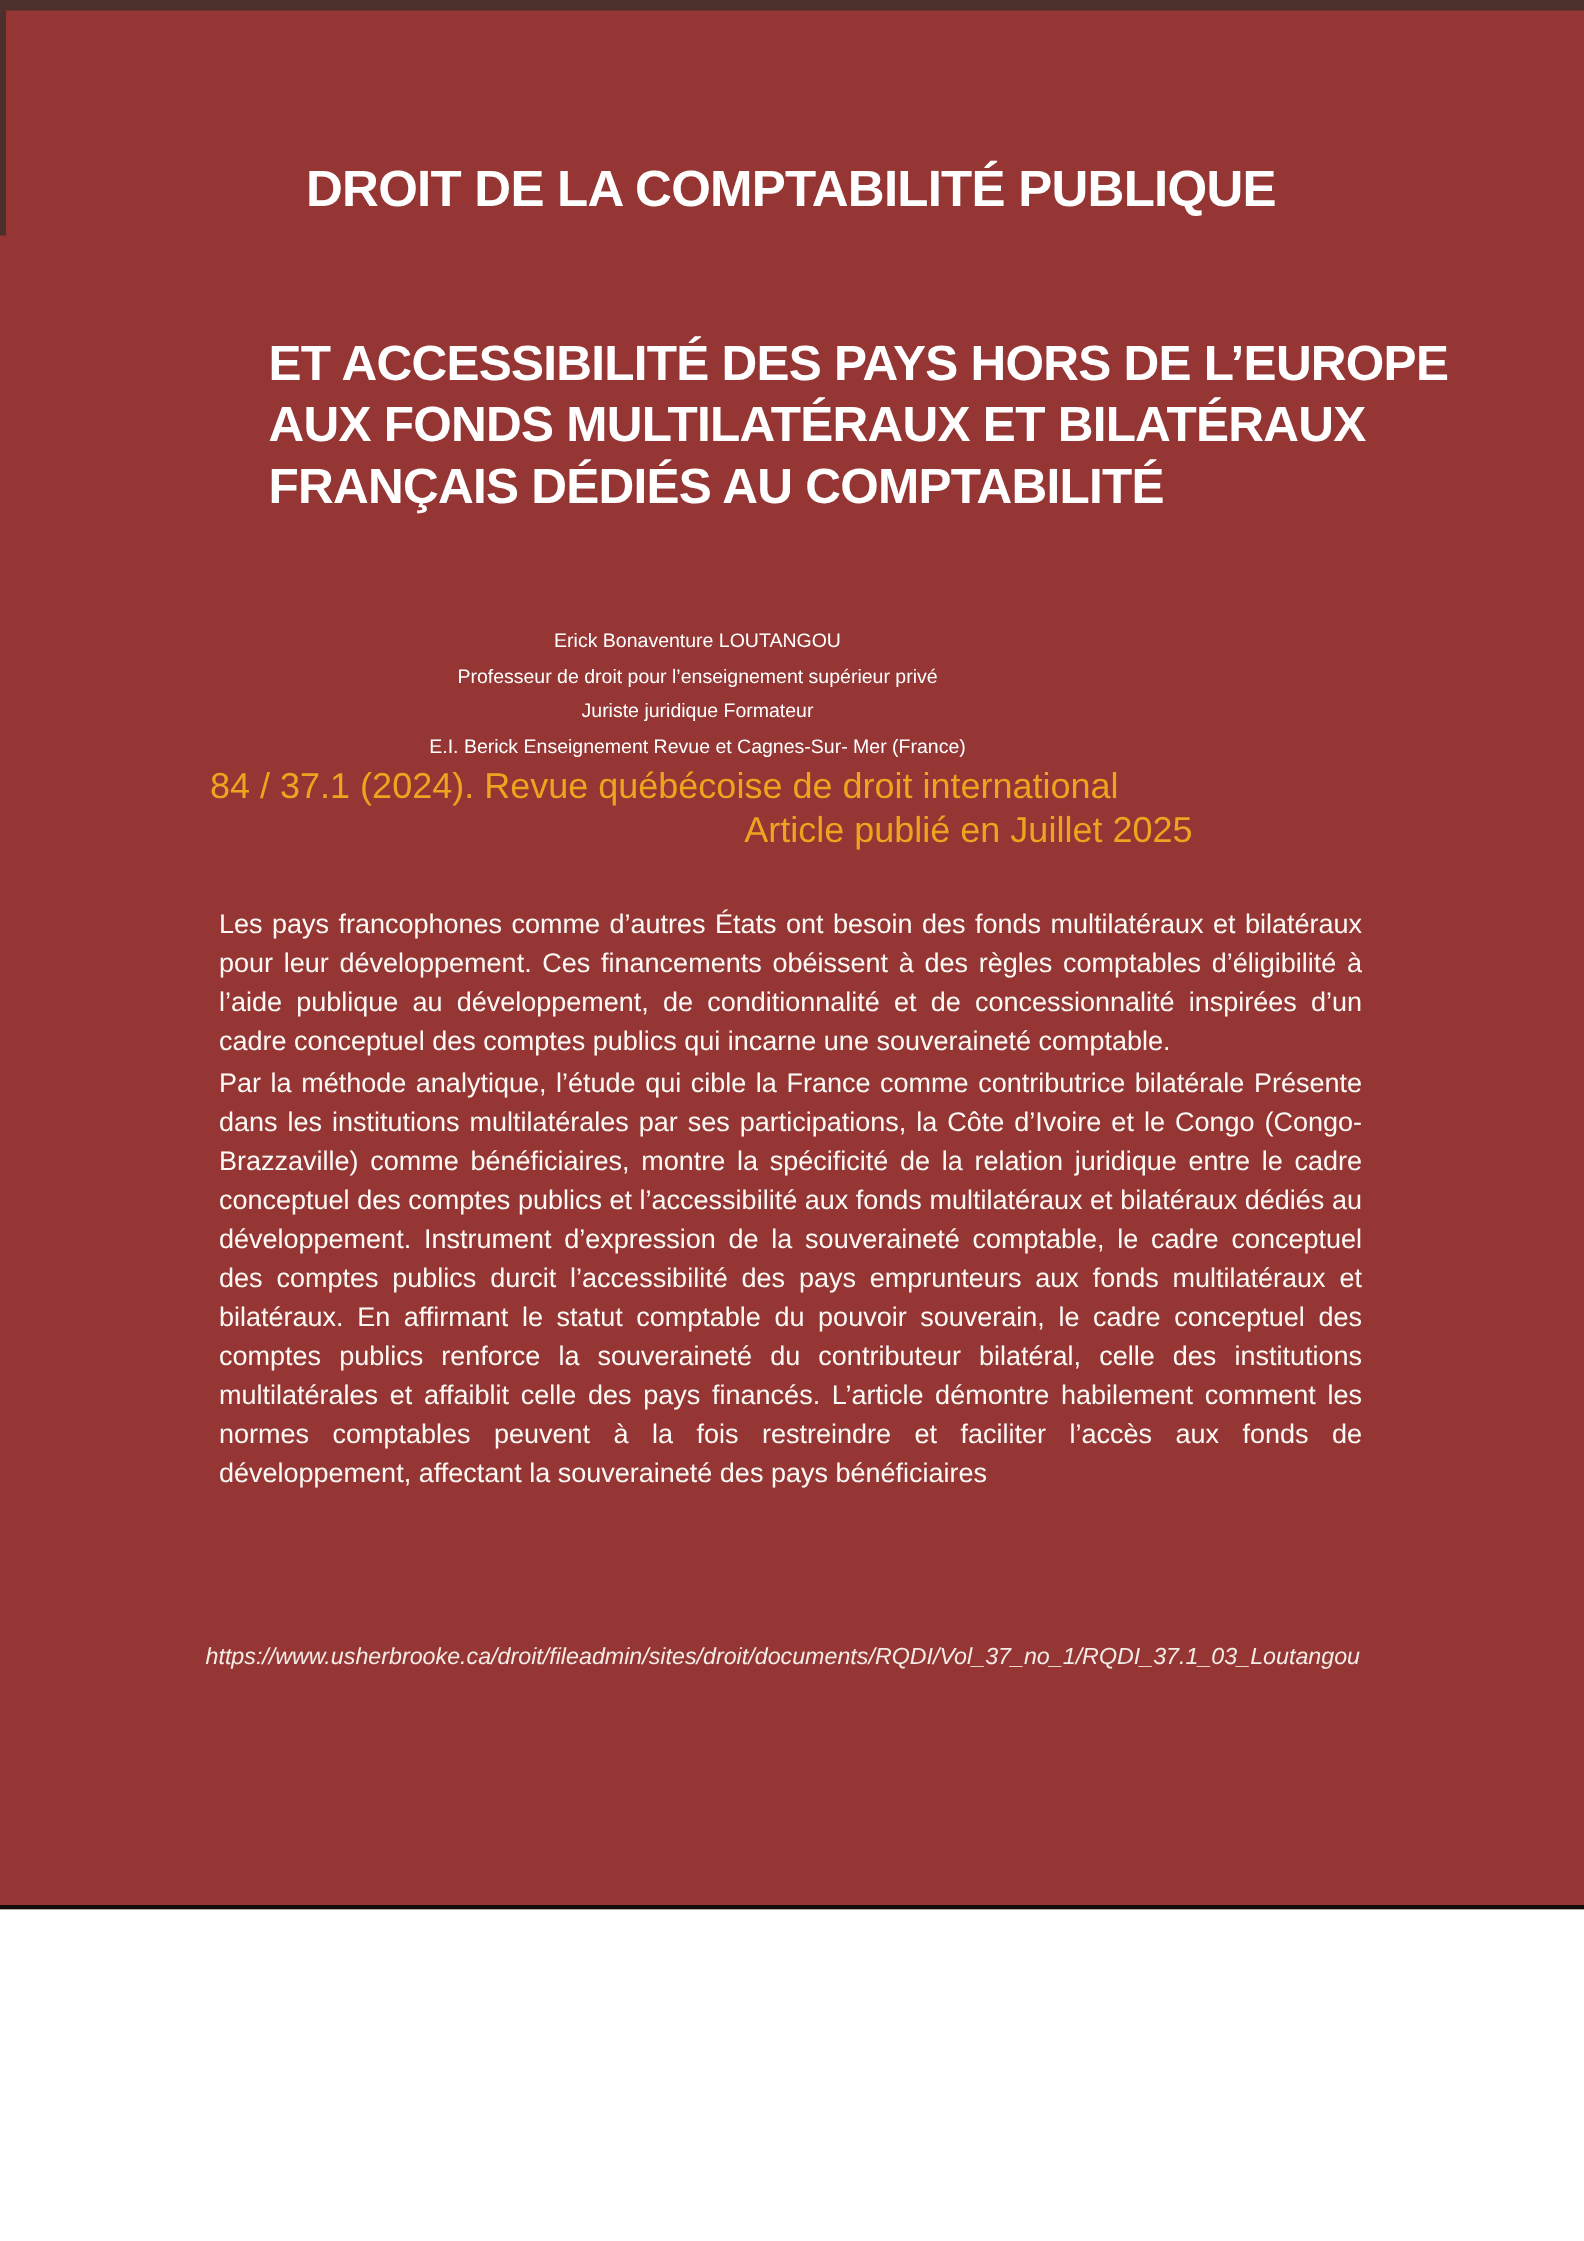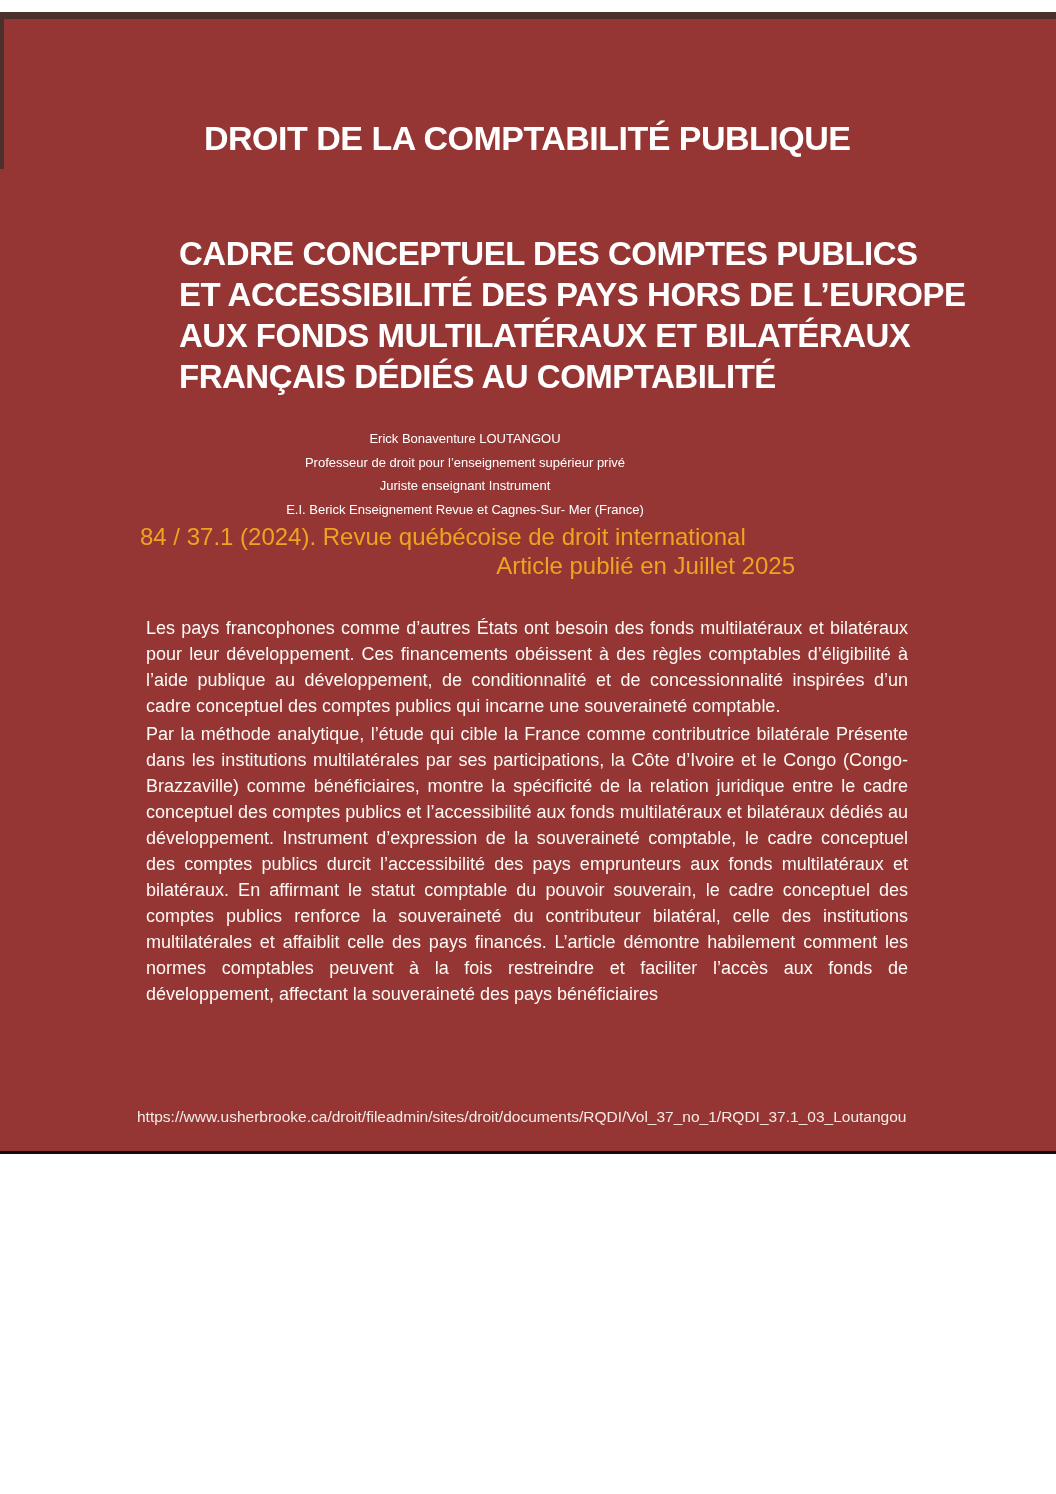--- a/index.html
+++ b/index.html
@@ -11,23 +11,23 @@
     position: relative;
     width: 1056px;
     height: 1494px;
     background: #ffffff;
     overflow: hidden;
     font-family: "Liberation Sans", sans-serif;
   }
   .maroon-page {
     position: absolute;
     left: 0;
-    top: 12px;
+    top: 0;
     width: 1056px;
-    height: 1142px;
+    height: 1273px;
     background: #953634;
     border-top: 7px solid #4b302b;
     border-bottom: 3px solid #140b0b;
     box-sizing: border-box;
   }
   .left-edge-shadow {
     position: absolute;
     left: 0;
     top: 0;
     width: 4px;
@@ -102,20 +102,21 @@
   .abstract p {
     margin: 0 0 2px 0;
   }
   .doc-url {
     position: absolute;
     left: 137px;
     top: 1089px;
     color: #f3ece6;
     font-size: 15.5px;
     white-space: nowrap;
+    font-style: italic;
   }
   .bottom-margin {
     position: absolute;
     left: 0;
     top: 1273px;
     width: 1056px;
     height: 221px;
     background: #ffffff;
   }
 </style>
@@ -124,30 +125,29 @@
 
 <div class="sheet">
 
   <div class="maroon-page">
 
     <div class="left-edge-shadow"></div>
 
     <div class="kicker">DROIT DE LA COMPTABILITÉ PUBLIQUE</div>
 
     <div class="main-title">
-      <div class="title-line">CADRE CONCEPTUEL DES COMPTES PUBLICS</div>
       <div class="title-line">ET ACCESSIBILITÉ DES PAYS HORS DE L’EUROPE</div>
       <div class="title-line">AUX FONDS MULTILATÉRAUX ET BILATÉRAUX</div>
       <div class="title-line">FRANÇAIS DÉDIÉS AU COMPTABILITÉ</div>
     </div>
 
     <div class="author-block">
       <div>Erick Bonaventure LOUTANGOU</div>
       <div>Professeur de droit pour l’enseignement supérieur privé</div>
-      <div>Juriste enseignant Instrument</div>
+      <div>Juriste juridique Formateur</div>
       <div>E.I. Berick Enseignement Revue et Cagnes-Sur- Mer (France)</div>
     </div>
 
     <div class="pub-line-1">84 / 37.1 (2024). Revue québécoise de droit international</div>
 
     <div class="pub-line-2">Article publié en Juillet 2025</div>
 
     <div class="abstract">
       <p>Les pays francophones comme d’autres États ont besoin des fonds multilatéraux et bilatéraux pour leur développement. Ces financements obéissent à des règles comptables d’éligibilité à l’aide publique au développement, de conditionnalité et de concessionnalité inspirées d’un cadre conceptuel des comptes publics qui incarne une souveraineté comptable.</p>
       <p>Par la méthode analytique, l’étude qui cible la France comme contributrice bilatérale Présente dans les institutions multilatérales par ses participations, la Côte d’Ivoire et le Congo (Congo-Brazzaville) comme bénéficiaires, montre la spécificité de la relation juridique entre le cadre conceptuel des comptes publics et l’accessibilité aux fonds multilatéraux et bilatéraux dédiés au développement. Instrument d’expression de la souveraineté comptable, le cadre conceptuel des comptes publics durcit l’accessibilité des pays emprunteurs aux fonds multilatéraux et bilatéraux. En affirmant le statut comptable du pouvoir souverain, le cadre conceptuel des comptes publics renforce la souveraineté du contributeur bilatéral, celle des institutions multilatérales et affaiblit celle des pays financés. L’article démontre habilement comment les normes comptables peuvent à la fois restreindre et faciliter l’accès aux fonds de développement, affectant la souveraineté des pays bénéficiaires</p>

